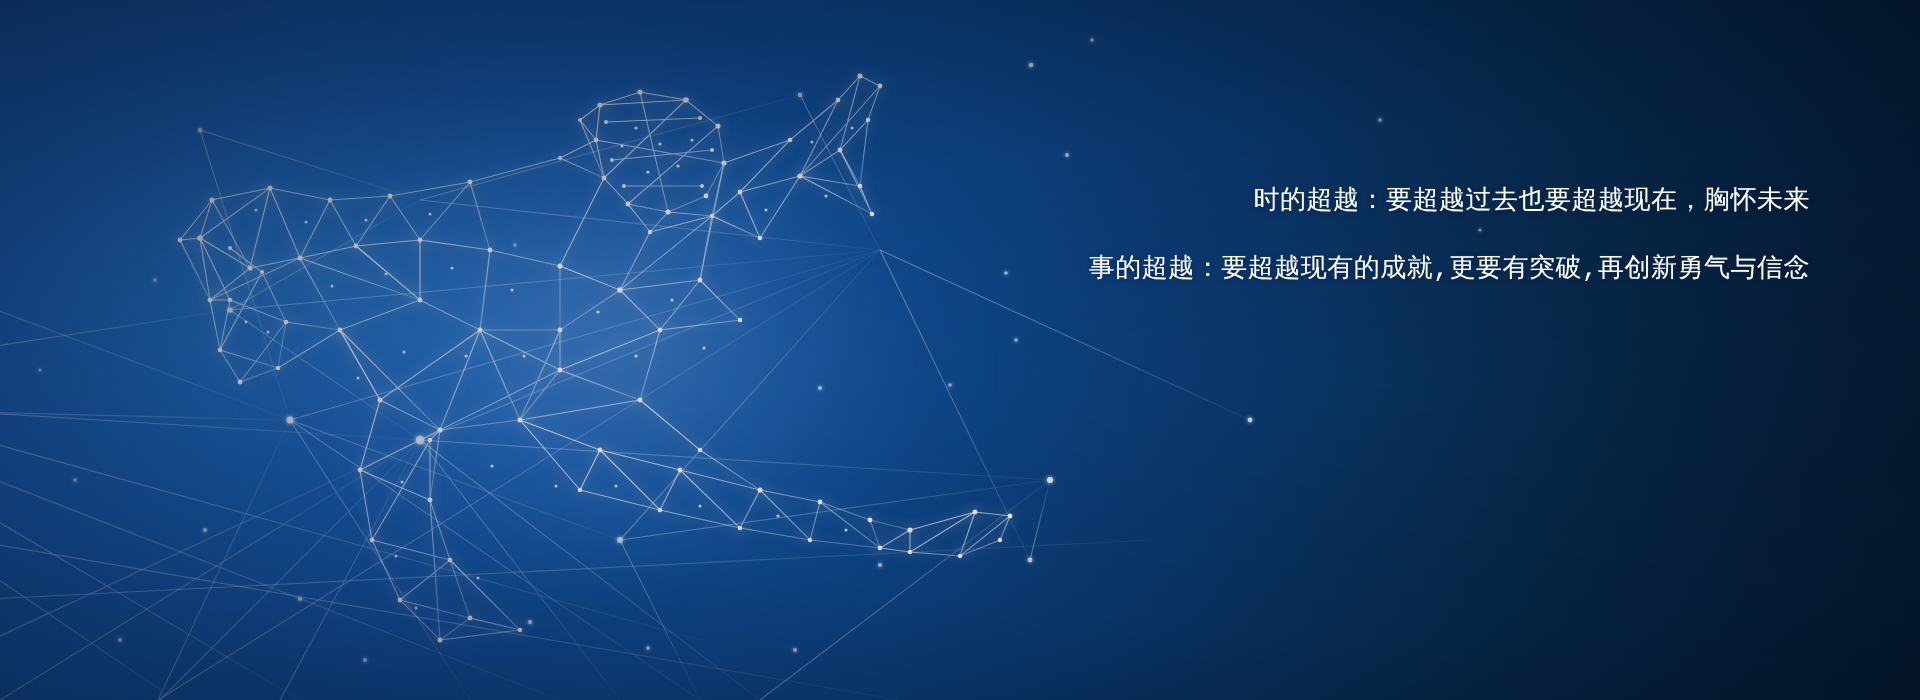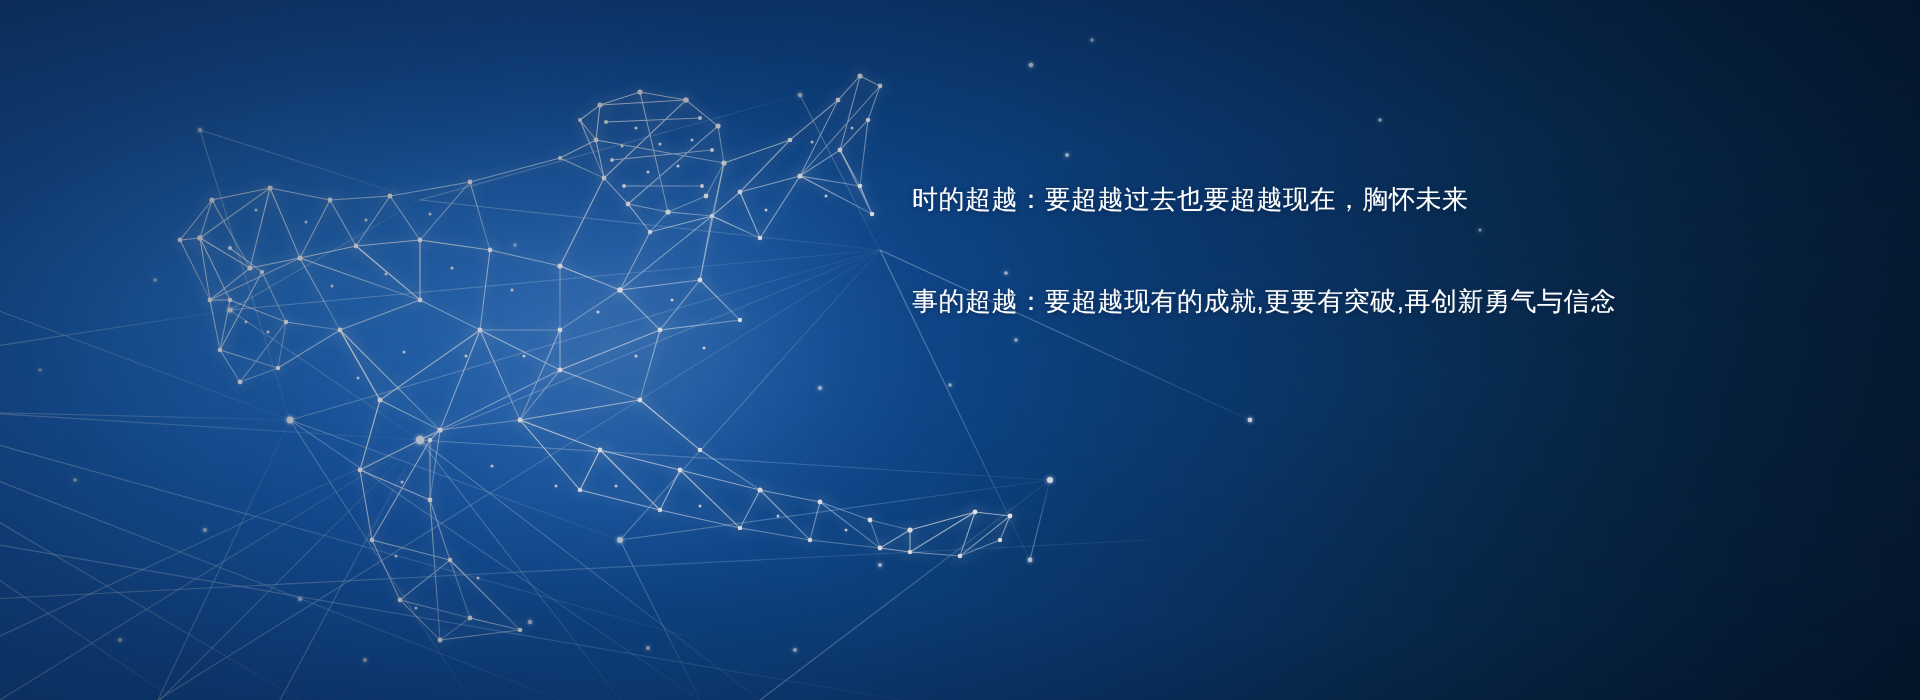--- a/index.html
+++ b/index.html
@@ -76,31 +76,32 @@
     height: 700px;
     display: block;
     pointer-events: none;
   }
   
   .text-block {
     position: absolute;
     left: 910px;
     top: 186px;
     width: 900px;
+    text-align: right;
   }
   .text-line {
     color: #ffffff;
     font-size: 26px;
     line-height: 1;
     letter-spacing: 0.5px;
     white-space: nowrap;
     text-shadow: 0 1px 5px rgba(0,30,70,0.75), 0 0 1px rgba(255,255,255,0.35);
   }
   .line-1 { margin: 0 0 0 2px; }
-  .line-2 { margin: 76px 0 0 2px; }
+  .line-2 { margin: 44px 0 0 2px; font-family: Liberation Mono, monospace; }
   .line-3 { margin: 54px 0 0 0px; }
 </style>
 </head>
 <body>
 
 <div id="banner">
 
   <div class="bg-base"></div>
   <div class="bg-glow-left"></div>
 

